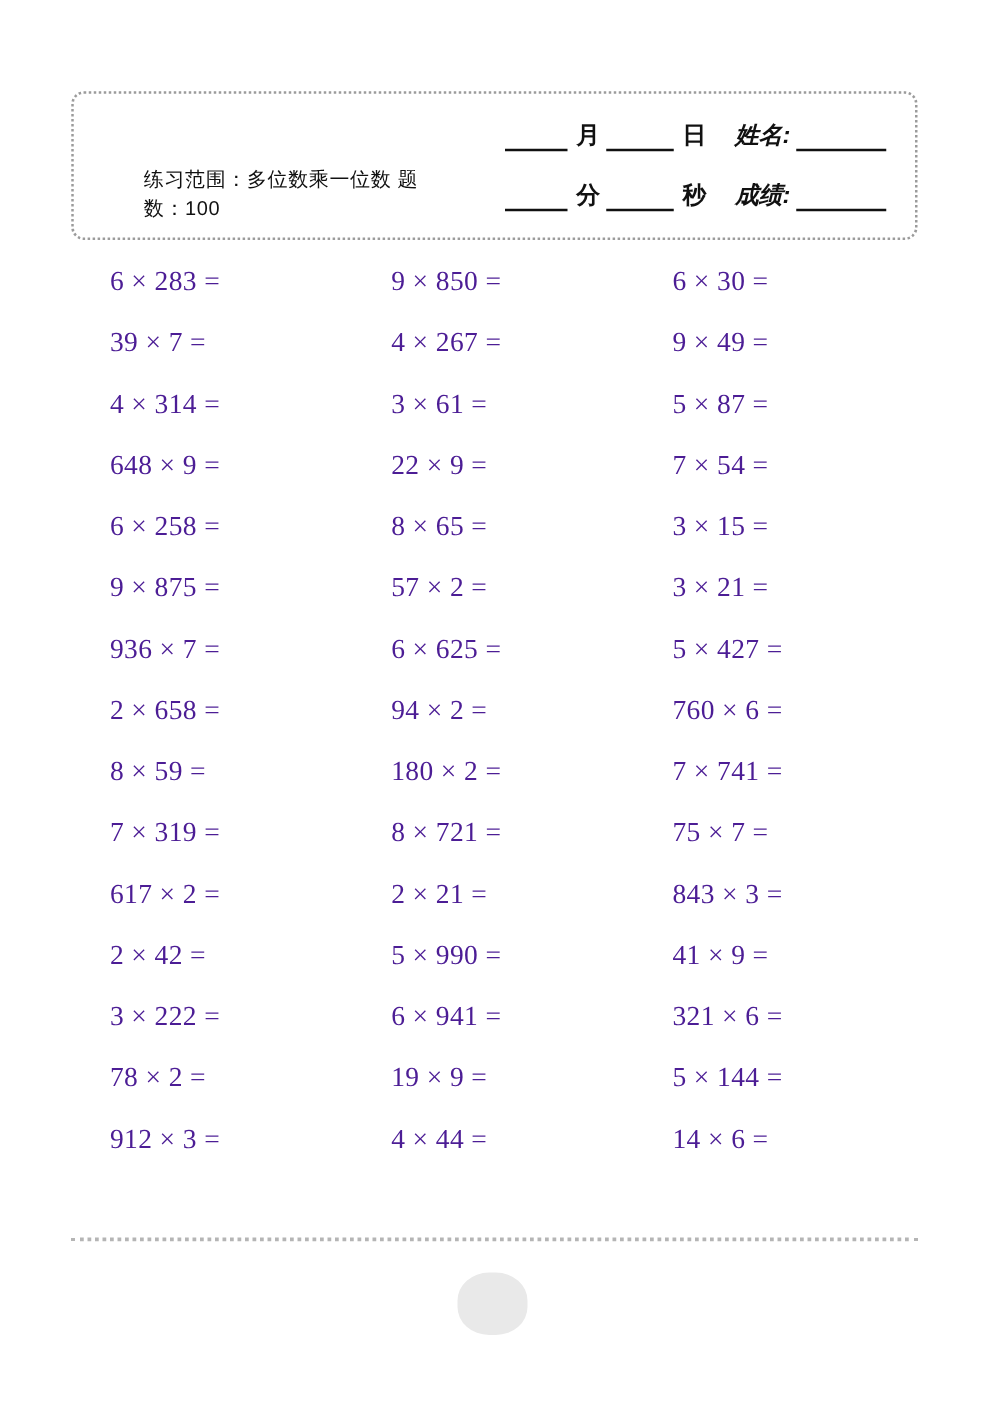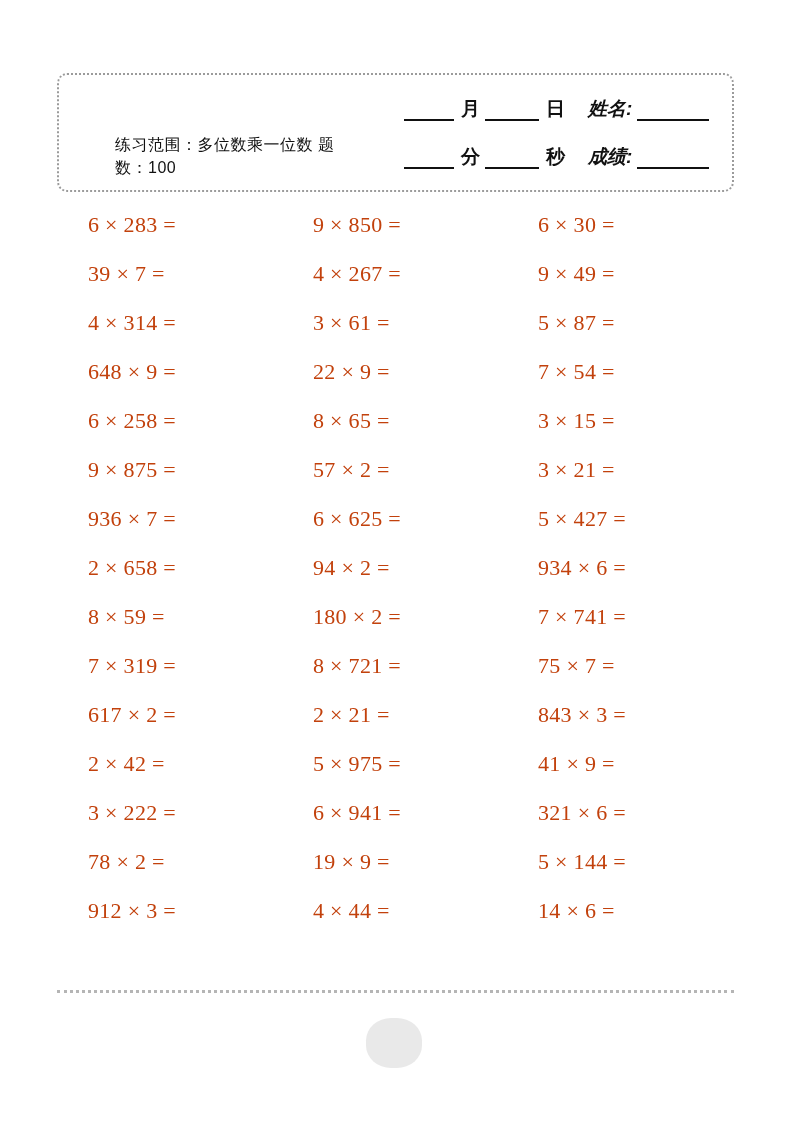--- a/index.html
+++ b/index.html
@@ -72,21 +72,21 @@
   .problems {
     position: absolute;
     left: 88px;
     top: 200px;
     display: grid;
     grid-template-columns: 225px 225px 225px;
     grid-auto-rows: 49px;
     align-items: center;
     font-family: "Liberation Serif", "DejaVu Serif", serif;
     font-size: 22px;
-    color: #c2410c;
+    color: #4c1d95;
   }
   .cell { white-space: nowrap; letter-spacing: 0.3px; }
 
   
   .separator {
     position: absolute;
     left: 57px;
     top: 990px;
     width: 677px;
     border-top: 3px dotted #b5b5b5;
@@ -151,32 +151,32 @@
     <div class="cell">8 × 65 =</div>
     <div class="cell">3 × 15 =</div>
     <div class="cell">9 × 875 =</div>
     <div class="cell">57 × 2 =</div>
     <div class="cell">3 × 21 =</div>
     <div class="cell">936 × 7 =</div>
     <div class="cell">6 × 625 =</div>
     <div class="cell">5 × 427 =</div>
     <div class="cell">2 × 658 =</div>
     <div class="cell">94 × 2 =</div>
-    <div class="cell">934 × 6 =</div>
+    <div class="cell">760 × 6 =</div>
     <div class="cell">8 × 59 =</div>
     <div class="cell">180 × 2 =</div>
     <div class="cell">7 × 741 =</div>
     <div class="cell">7 × 319 =</div>
     <div class="cell">8 × 721 =</div>
     <div class="cell">75 × 7 =</div>
     <div class="cell">617 × 2 =</div>
     <div class="cell">2 × 21 =</div>
     <div class="cell">843 × 3 =</div>
     <div class="cell">2 × 42 =</div>
-    <div class="cell">5 × 975 =</div>
+    <div class="cell">5 × 990 =</div>
     <div class="cell">41 × 9 =</div>
     <div class="cell">3 × 222 =</div>
     <div class="cell">6 × 941 =</div>
     <div class="cell">321 × 6 =</div>
     <div class="cell">78 × 2 =</div>
     <div class="cell">19 × 9 =</div>
     <div class="cell">5 × 144 =</div>
     <div class="cell">912 × 3 =</div>
     <div class="cell">4 × 44 =</div>
     <div class="cell">14 × 6 =</div>

